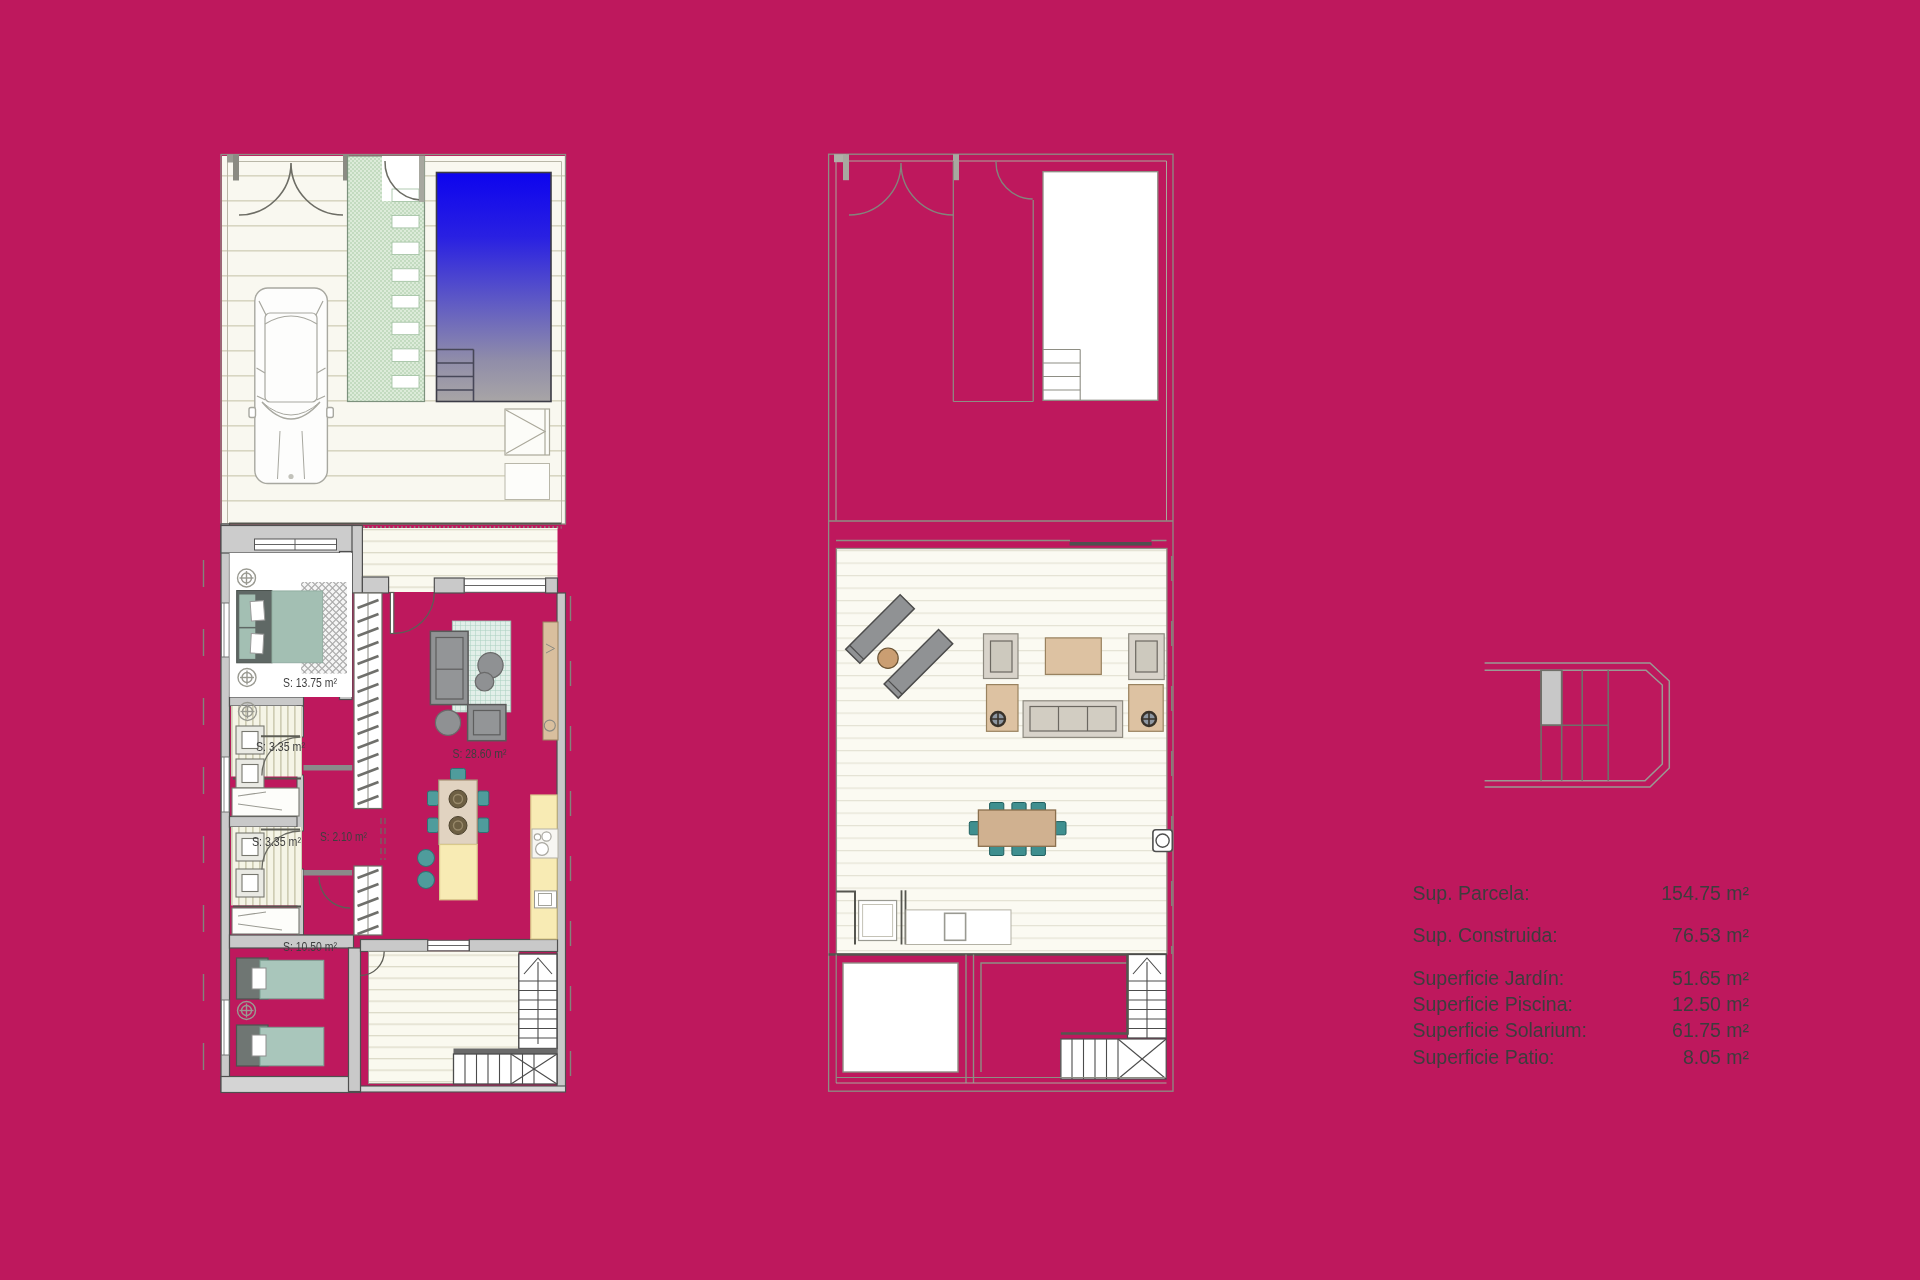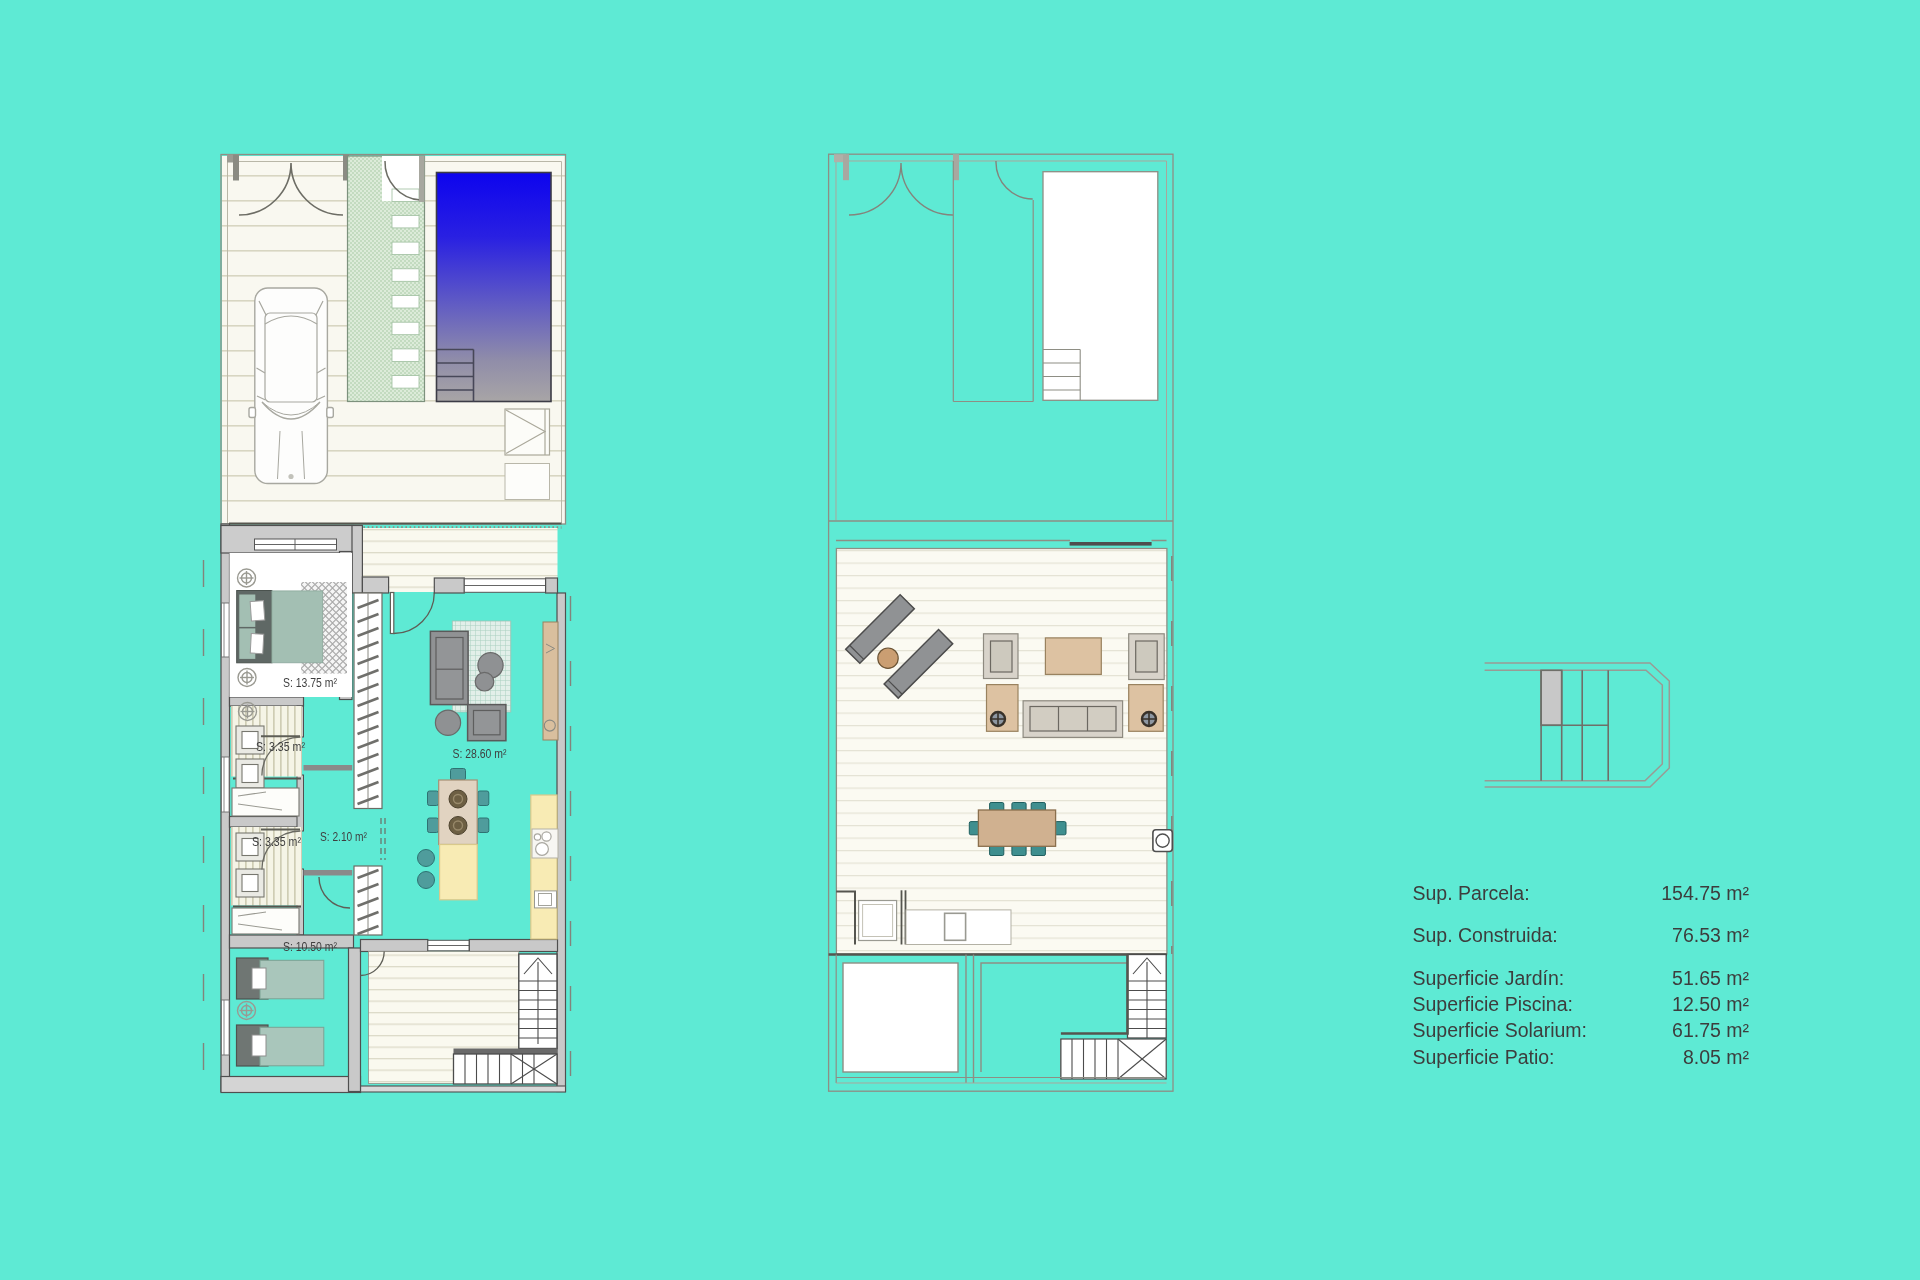--- a/index.html
+++ b/index.html
@@ -1,16 +1,16 @@
 <!DOCTYPE html>
 <html><head>
 <meta charset="utf-8">
 <style>
 html,body{margin:0;padding:0;background:#ffffff;}
-#page{position:relative;width:1920px;height:1280px;background:#5eead4;overflow:hidden;
+#page{position:relative;width:1920px;height:1280px;background:#be185d;overflow:hidden;
 font-family:"Liberation Sans", sans-serif;}
 svg{position:absolute;left:0;top:0;}
 </style>
 </head>
 <body>
 <div id="page">
 <svg width="1920" height="1280" viewBox="0 0 1920 1280">
 <defs>
 <pattern id="deckG" width="8" height="25" patternUnits="userSpaceOnUse">
   <rect width="8" height="25" fill="#f9f8f0"></rect>

